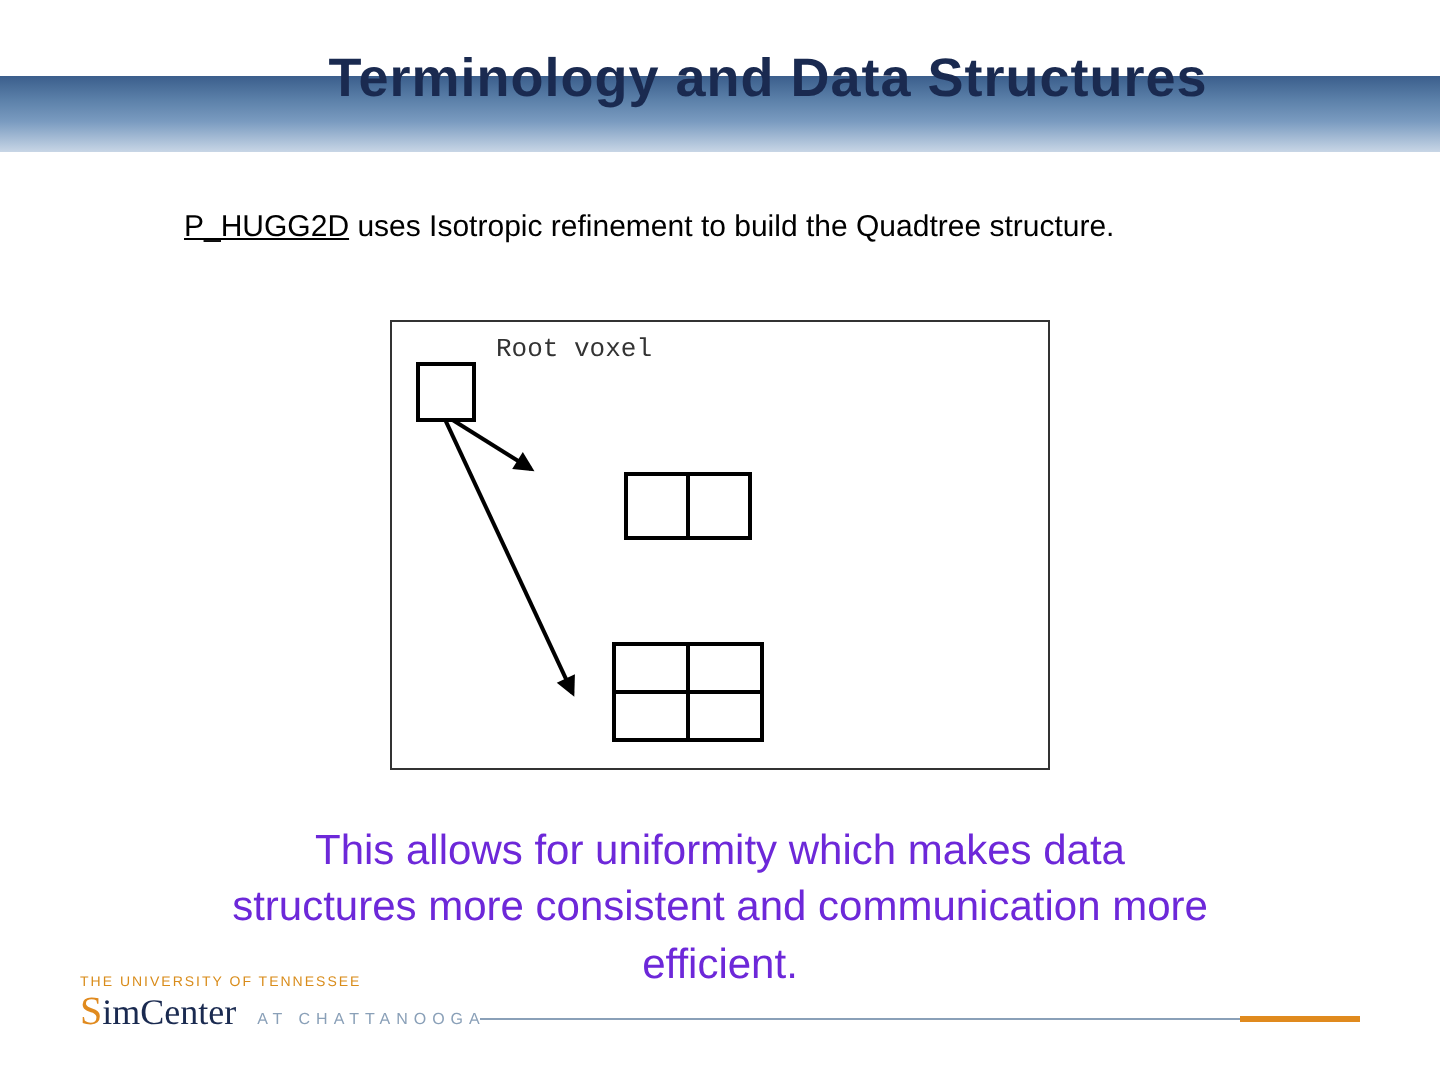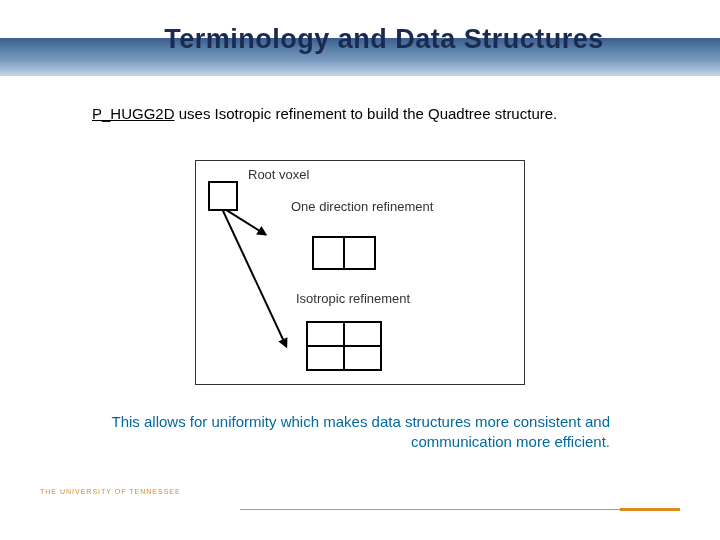--- a/index.html
+++ b/index.html
@@ -46,21 +46,21 @@
     position: absolute;
     top: 160px;
     left: 195px;
     width: 330px;
     height: 225px;
     border: 1px solid #333;
     background: #fff;
   }
   .d-label {
     position: absolute;
-    font-family: Liberation Sans, sans-serif;
+    font-family: Liberation Mono, monospace;
     font-size: 13px;
     color: #333;
   }
   .root-box {
     position: absolute;
     top: 20px;
     left: 12px;
     width: 30px;
     height: 30px;
     border: 2px solid #000;
@@ -110,23 +110,23 @@
     width: 0; height: 0;
     border-left: 5px solid transparent;
     border-right: 5px solid transparent;
     border-top: 10px solid #000;
   }
   .bottom-text {
     position: absolute;
     top: 412px;
     left: 110px;
     width: 500px;
-    text-align: right;
-    font-size: 15px;
-    color: #0369a1;
+    text-align: center;
+    font-size: 21px;
+    color: #6d28d9;
     line-height: 1.35;
   }
   .footer {
     position: absolute;
     bottom: 12px;
     left: 40px;
     right: 40px;
     height: 40px;
   }
   .ut-line {
@@ -168,33 +168,35 @@
 <div class="title">Terminology and Data Structures</div>
 
 <div class="subtitle">
   <span class="underline">P_HUGG2D</span><span> uses Isotropic refinement to build the Quadtree structure.</span>
 </div>
 
 <div class="diagram-frame">
   <div class="root-box"></div>
   <div class="d-label" style="top:6px; left:52px;">Root voxel</div>
 
-  <div class="d-label" style="top:38px; left:95px;">One direction refinement</div>
   <div class="onedir-box">
     <div class="divider"></div>
   </div>
 
-  <div class="d-label" style="top:130px; left:100px;">Isotropic refinement</div>
   <div class="iso-box">
     <div class="vdiv"></div>
     <div class="hdiv"></div>
   </div>
 
   <div class="arrow" style="top:50px; left:30px; height:46px; transform:rotate(-58deg);"></div>
   <div class="arrow" style="top:50px; left:26px; height:150px; transform:rotate(-25deg);"></div>
 </div>
 
 <div class="bottom-text">This allows for uniformity which makes data structures more consistent and communication more efficient.</div>
 
 <div class="footer">
   <div class="ut-line">THE UNIVERSITY OF TENNESSEE</div>
+  <div>
+    <span class="sim"><span class="orange">S</span><span>imCenter</span></span>
+    <span class="chatt">AT  CHATTANOOGA</span>
+  </div>
   <div class="footer-rule"></div>
 </div>
 
 </body></html>

